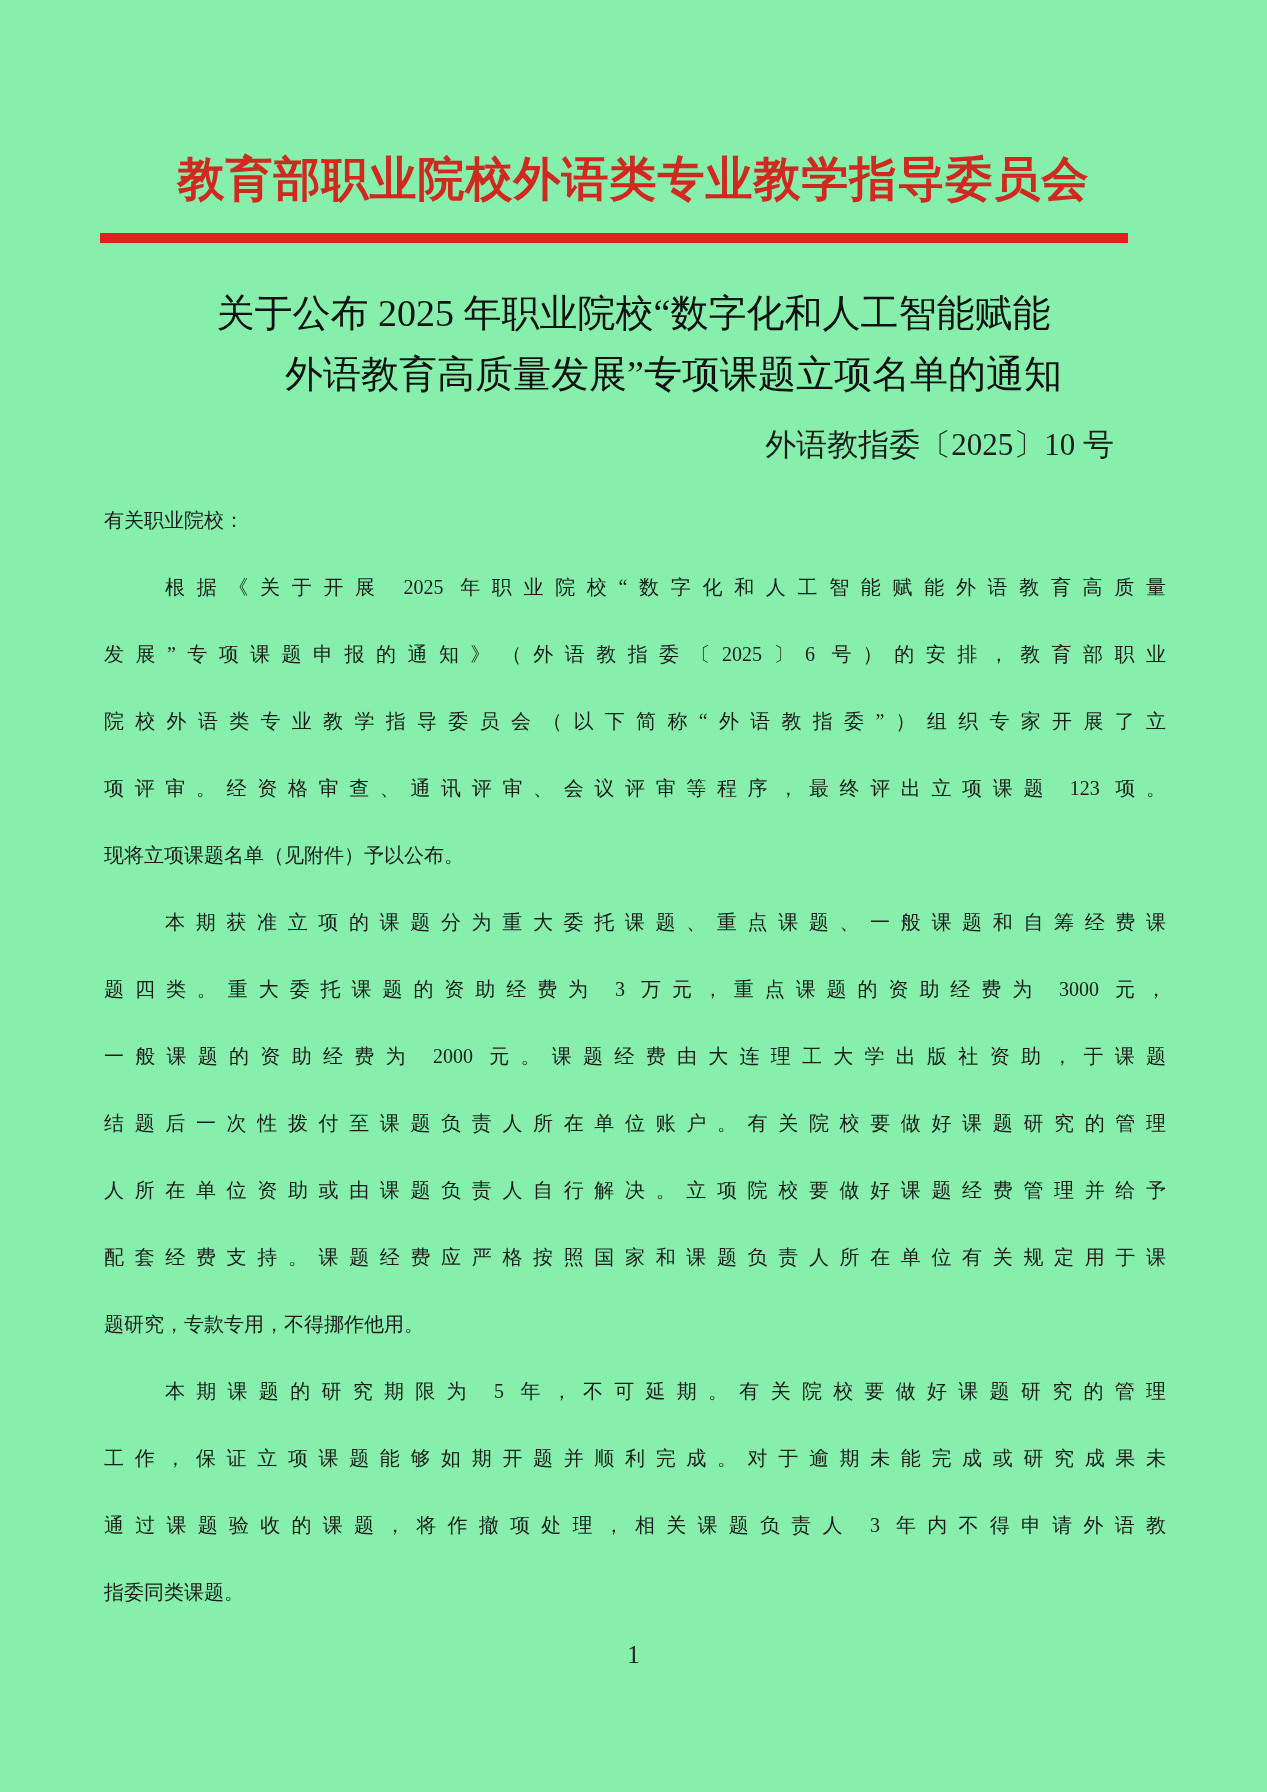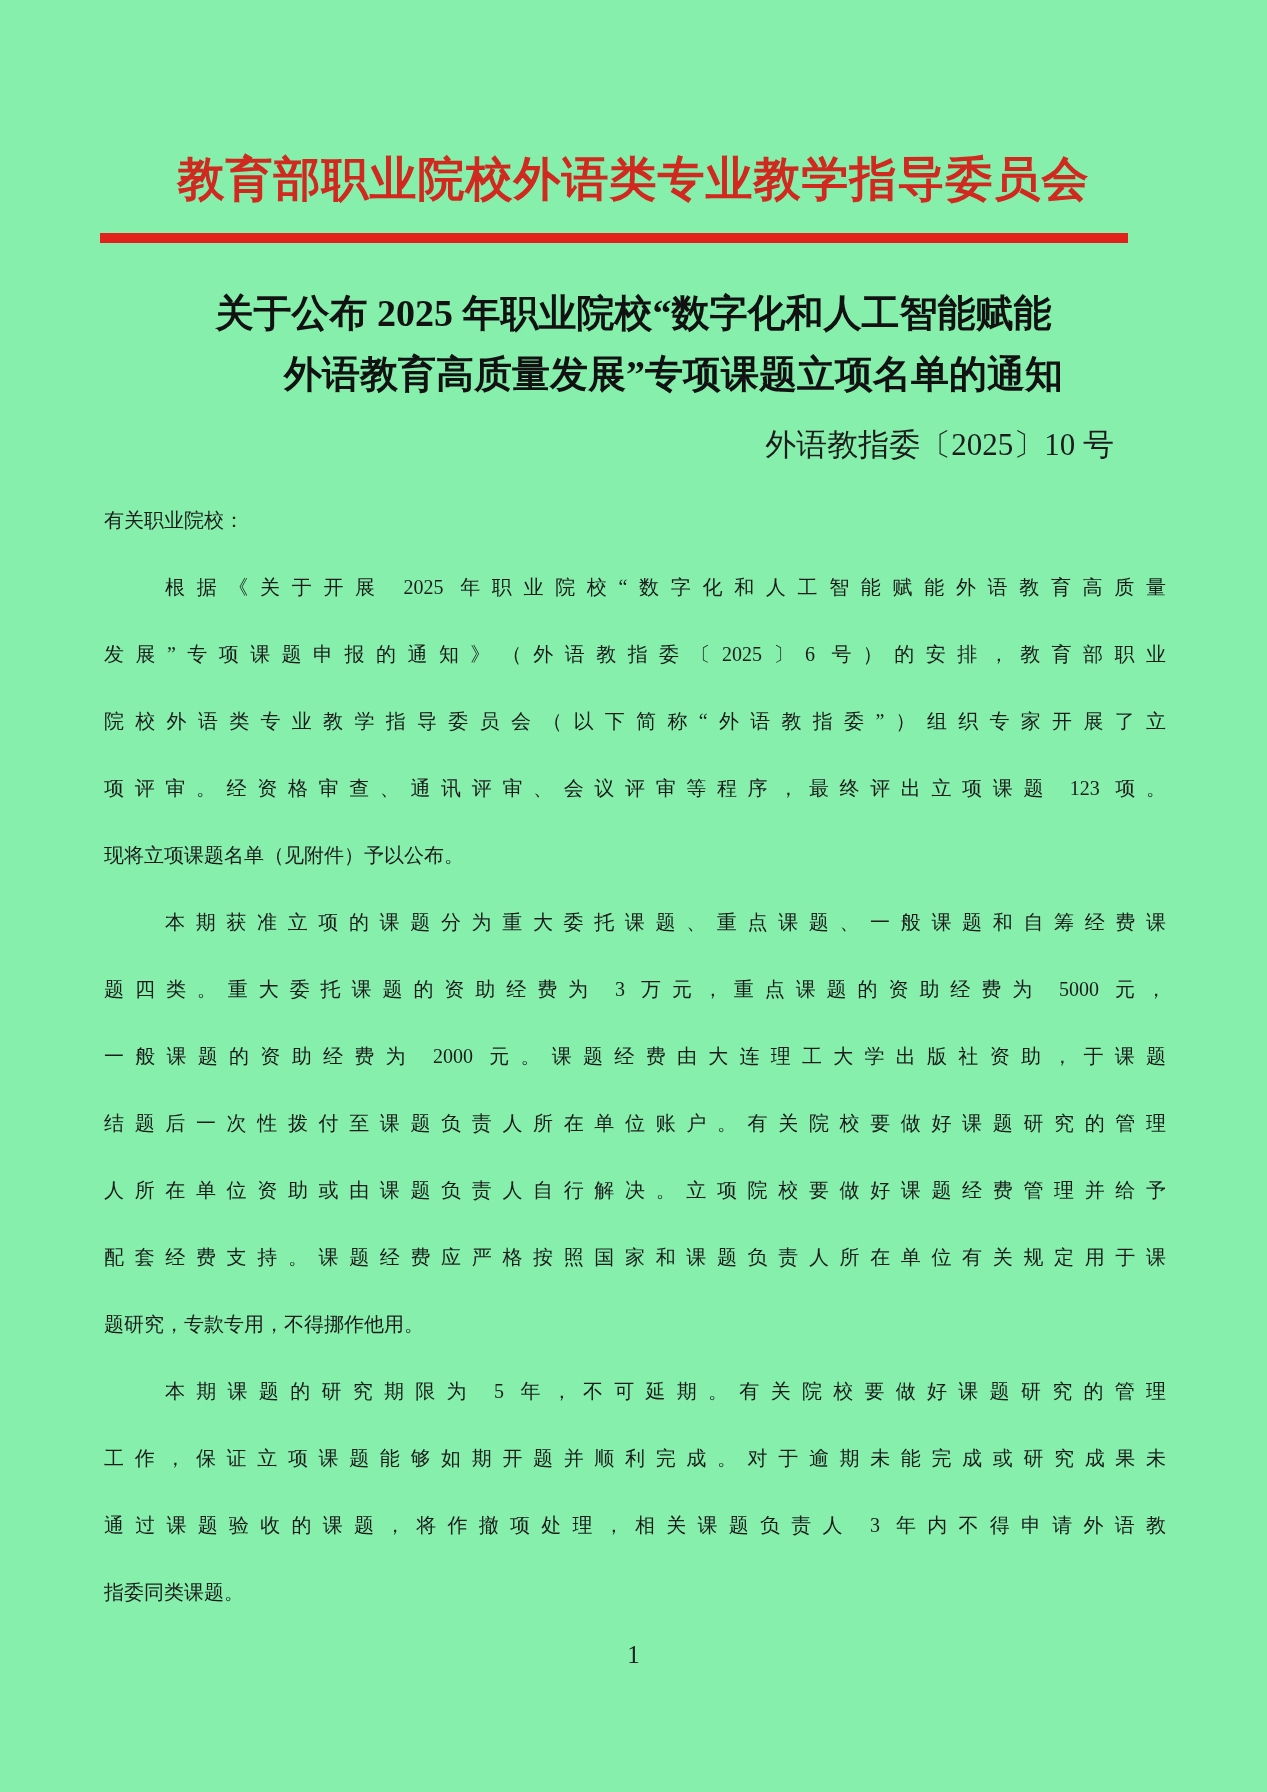--- a/index.html
+++ b/index.html
@@ -35,21 +35,21 @@
     width: 1028px;
     height: 10px;
     background: var(--rule-red, #e2211c);
   }
   .doc-title {
     position: absolute;
     left: 0;
     width: 100%;
     text-align: center;
     font-size: 38px;
-    font-weight: bold;
+    font-weight: normal;
     color: #121212;
     white-space: nowrap;
   }
   .doc-title.l1 { top: 288px; }
   .doc-title.l2 { top: 349px; padding-left: 40px; }
   .doc-number {
     position: absolute;
     top: 424px;
     left: 104px;
     width: 1010px;
@@ -108,21 +108,21 @@
   <div class="doc-number">外语教指委〔2025〕10 号</div>
 
   <div class="body-block">
     <div class="bline end">有关职业院校：</div>
     <div class="bline full first">根据《关于开展 2025 年职业院校“数字化和人工智能赋能外语教育高质量</div>
     <div class="bline full">发展”专项课题申报的通知》（外语教指委〔2025〕6 号）的安排，教育部职业</div>
     <div class="bline full">院校外语类专业教学指导委员会（以下简称“外语教指委”）组织专家开展了立</div>
     <div class="bline full">项评审。经资格审查、通讯评审、会议评审等程序，最终评出立项课题 123 项。</div>
     <div class="bline end">现将立项课题名单（见附件）予以公布。</div>
     <div class="bline full first">本期获准立项的课题分为重大委托课题、重点课题、一般课题和自筹经费课</div>
-    <div class="bline full">题四类。重大委托课题的资助经费为 3 万元，重点课题的资助经费为 5000 元，</div>
+    <div class="bline full">题四类。重大委托课题的资助经费为 3 万元，重点课题的资助经费为 3000 元，</div>
     <div class="bline full">一般课题的资助经费为 2000 元。课题经费由大连理工大学出版社资助，于课题</div>
     <div class="bline full">结题后一次性拨付至课题负责人所在单位账户。有关院校要做好课题研究的管理</div>
     <div class="bline full">人所在单位资助或由课题负责人自行解决。立项院校要做好课题经费管理并给予</div>
     <div class="bline full">配套经费支持。课题经费应严格按照国家和课题负责人所在单位有关规定用于课</div>
     <div class="bline end">题研究，专款专用，不得挪作他用。</div>
     <div class="bline full first">本期课题的研究期限为 5 年，不可延期。有关院校要做好课题研究的管理</div>
     <div class="bline full">工作，保证立项课题能够如期开题并顺利完成。对于逾期未能完成或研究成果未</div>
     <div class="bline full">通过课题验收的课题，将作撤项处理，相关课题负责人 3 年内不得申请外语教</div>
     <div class="bline end">指委同类课题。</div>
   </div>

